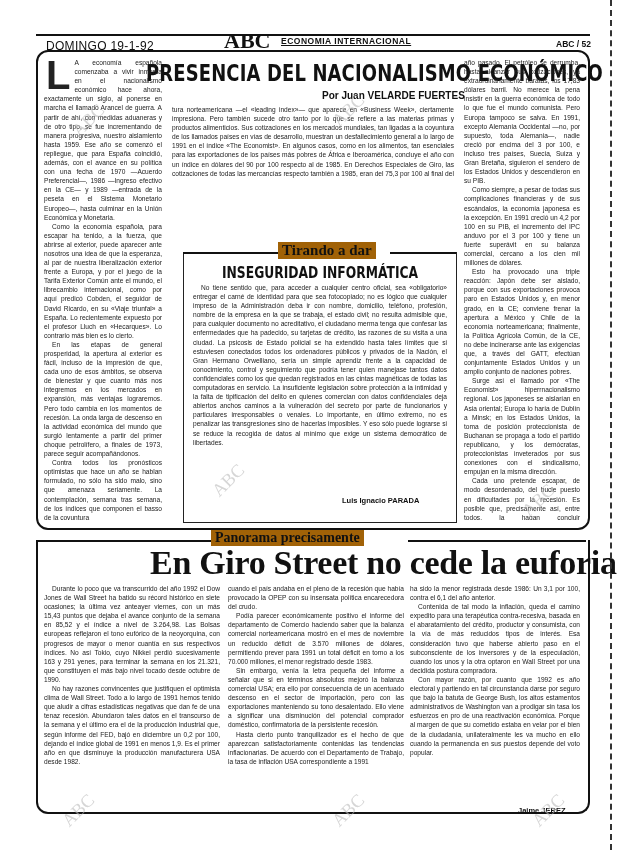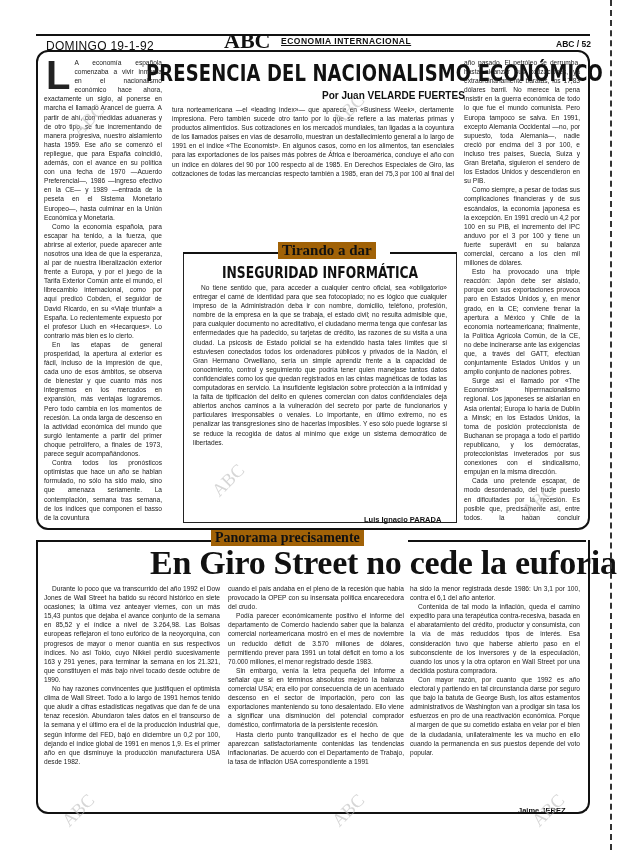--- a/index.html
+++ b/index.html
@@ -13,21 +13,21 @@
   .frame{position:absolute;border:2px solid #111;border-radius:10px;}
   .col{position:absolute;font-size:6.6px;line-height:9.1px;text-align:justify;color:#222;overflow:hidden;}
   .col p{margin:0;text-indent:8px;}
   .col p.noind{text-indent:0;}
   .dropcap{float:left;font-family:"Liberation Sans",sans-serif;font-size:40px;line-height:32px;font-weight:bold;margin:1px 4px 0 2px;}
   .headline1{left:146px;top:60px;width:330px;font-family:"DejaVu Sans",sans-serif;font-weight:bold;font-size:23px;letter-spacing:.2px;transform:scaleX(.78);transform-origin:left;white-space:nowrap;}
   .byline1{left:322px;top:90px;font-size:10px;font-weight:bold;}
   .box{position:absolute;left:183px;top:252px;width:272px;height:270px;border:1.5px solid #222;border-top:none;}
   .kicker{font-family:"Liberation Serif",serif;font-weight:bold;font-size:15px;background:#a16207;padding:0 4px;}
   .box-title{left:222px;top:264px;font-family:"DejaVu Sans",sans-serif;font-weight:bold;font-size:15px;transform:scaleX(.82);transform-origin:left;white-space:nowrap;}
-  .byline2{left:342px;top:515px;font-size:7.5px;font-weight:bold;margin-left:22px;}
+  .byline2{left:342px;top:496px;font-size:7.5px;font-weight:bold;}
   .headline2{left:150px;top:544px;font-family:"Liberation Serif",serif;font-weight:bold;font-size:34px;white-space:nowrap;letter-spacing:-.3px;}
   .byline3{left:518px;top:806px;font-size:7.5px;font-weight:bold;text-align:right;}
   .watermark{position:absolute;font-family:"Liberation Serif",serif;font-size:18px;color:#bbb;transform:rotate(-45deg);opacity:.6;}
   .right-edge{position:absolute;right:0;top:0;width:8px;height:850px;border-left:2px dashed #333;}
 </style>
 </head>
 <body>
 
 <div class="rule" style="left:36px;top:34px;width:554px;height:2px;"></div>
 <div class="abs header-date">DOMINGO 19-1-92</div>

